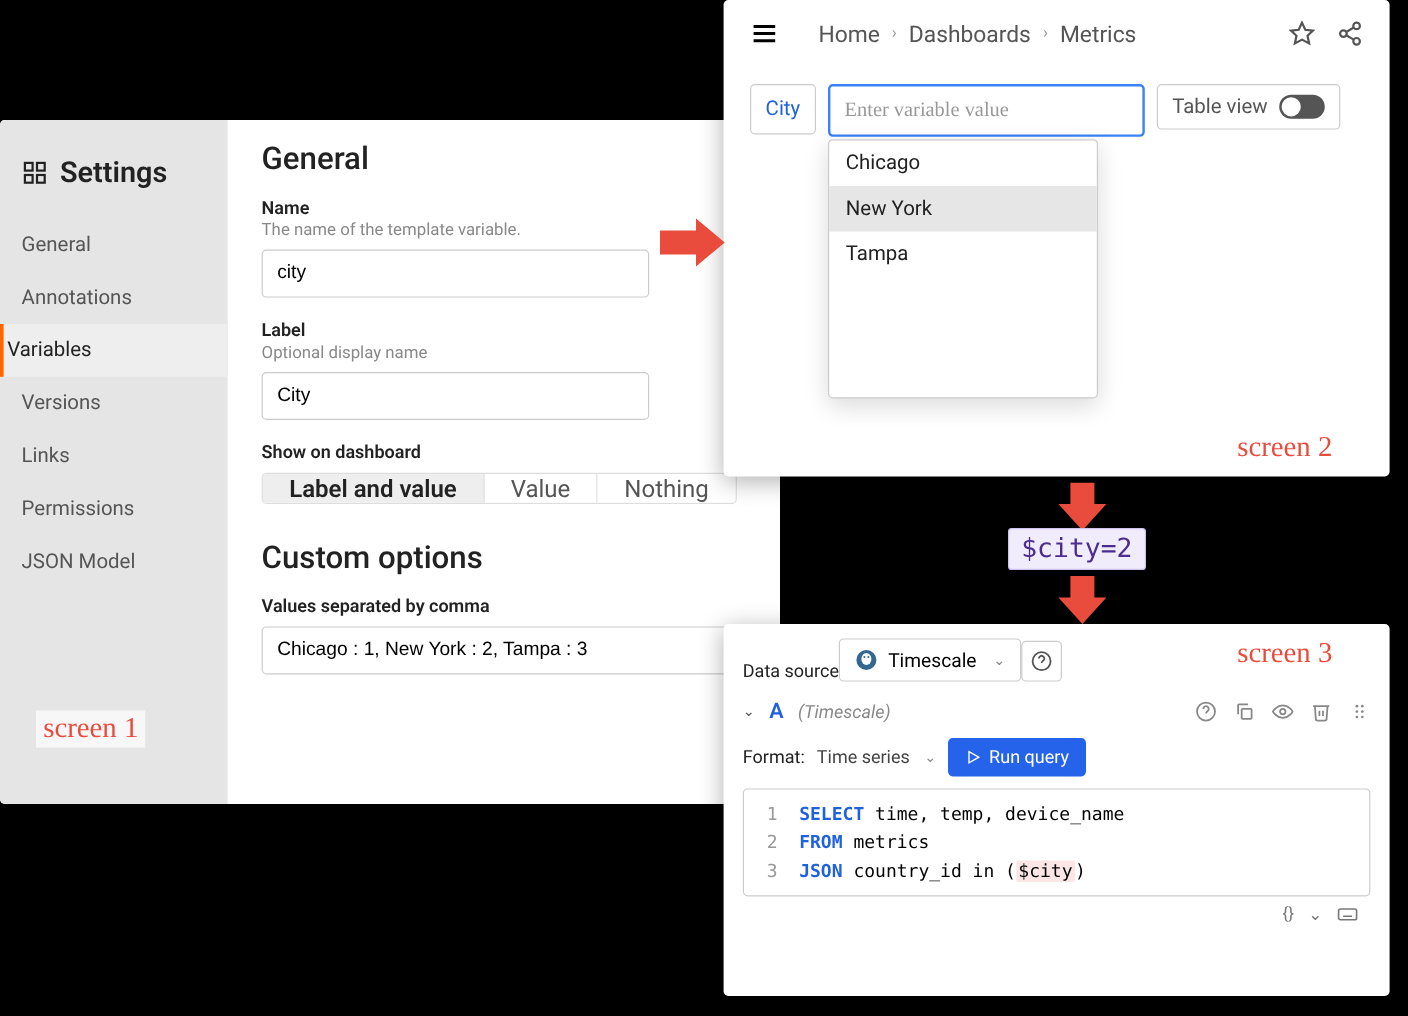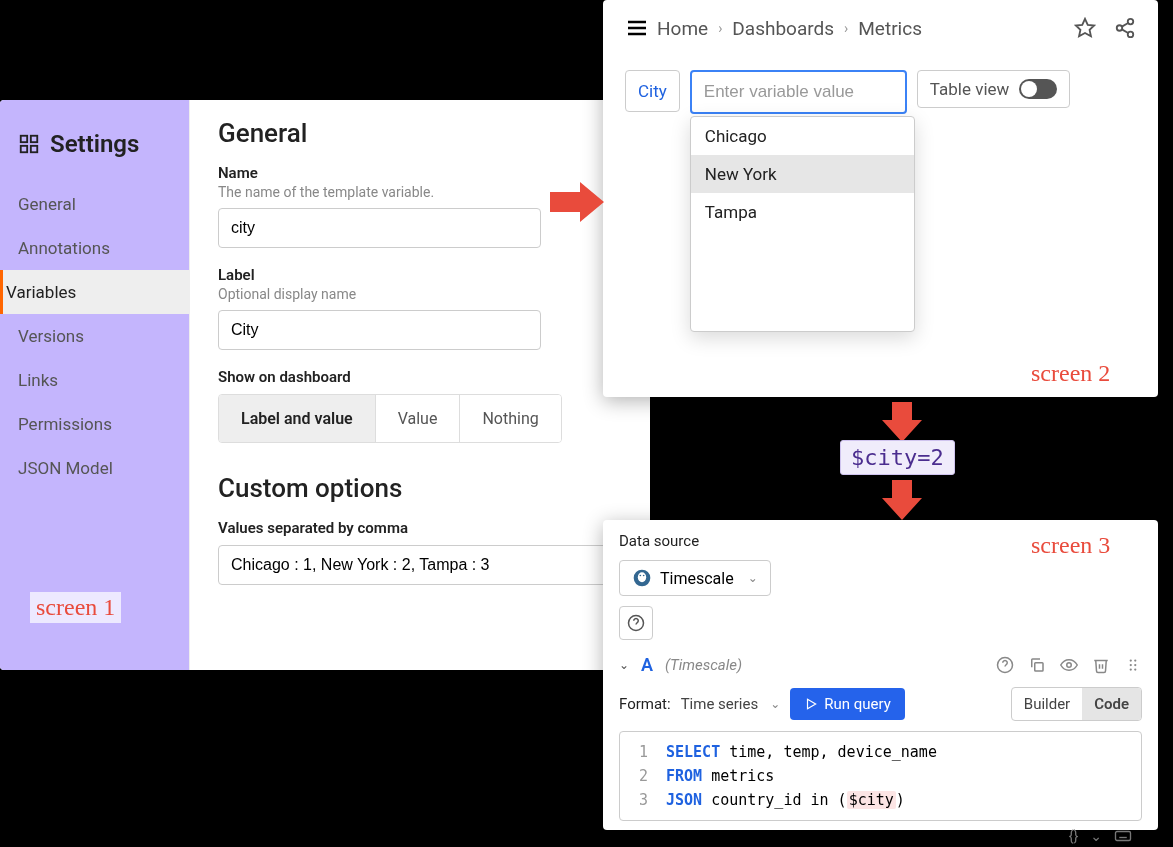--- a/index.html
+++ b/index.html
@@ -20,21 +20,21 @@
       width: 650px;
       height: 570px;
       background: #fff;
       border-radius: 4px;
       box-shadow: 0 4px 20px rgba(0,0,0,0.3);
       display: flex;
       overflow: hidden;
     }
     .s1-sidebar {
       width: 190px;
-      background: #c4b5fd;
+      background: #e5e5e5;
       padding-top: 20px;
       border-right: 1px solid #eee;
     }
     .s1-title {
       display: flex;
       align-items: center;
       gap: 10px;
       padding: 10px 18px 24px 18px;
       font-size: 24px;
       font-weight: 600;
@@ -85,22 +85,22 @@
     .s1-input-wide { width: 100%; }
     .s1-seg {
       display: flex;
       border: 1px solid #ddd;
       border-radius: 4px;
       overflow: hidden;
       width: fit-content;
       margin-bottom: 30px;
     }
     .s1-seg-btn {
-      padding: 14px 22px;
-      font-size: 16px;
+      padding: 0 22px;
+      font-size: 20px;
       color: #555;
       background: #fff;
       cursor: pointer;
       border-right: 1px solid #ddd;
     }
     .s1-seg-btn:last-child { border-right: none; }
     .s1-seg-btn.active {
       background: #eee;
       color: #222;
       font-weight: 600;
@@ -114,21 +114,21 @@
       width: 555px;
       height: 397px;
       background: #fff;
       border-radius: 4px;
       box-shadow: 0 4px 20px rgba(0,0,0,0.3);
       padding: 0;
     }
     .s2-topbar {
       display: flex;
       align-items: center;
-      gap: 8px;
+      gap: 33px;
       padding: 16px 22px;
     }
     .s2-breadcrumb {
       display: flex;
       align-items: center;
       gap: 10px;
       font-size: 19px;
       color: #555;
     }
     .s2-bc-sep { color: #999; font-size: 14px; }
@@ -150,25 +150,26 @@
       font-size: 17px;
       color: #1f62e0;
       border: 1px solid #ccc;
       border-radius: 4px;
       background: #fff;
     }
     .s2-var-input-wrap {
       position: relative;
     }
     .s2-var-input {
-      width: 217px;
+      width: 264px;
       padding: 10px 12px;
       font-size: 17px;
       border: 2px solid #3b82f6;
       border-radius: 4px;
+      font-family: Liberation Serif, serif;
     }
     .s2-var-input::placeholder { color: #999; }
     .s2-dropdown {
       position: absolute;
       top: 46px;
       left: 0;
       width: 225px;
       background: #fff;
       border: 1px solid #ccc;
       border-radius: 4px;
@@ -219,24 +220,23 @@
       top: 520px;
       width: 555px;
       height: 310px;
       background: #fff;
       border-radius: 4px;
       box-shadow: 0 4px 20px rgba(0,0,0,0.3);
       padding: 12px 16px;
     }
     .s3-row {
       display: flex;
-      align-items: flex-start;
-      gap: 10px;
+      align-items: flex-end;
+      gap: 0;
       margin-bottom: 14px;
-      flex-direction: column;
     }
     .s3-label {
       font-size: 15px;
       color: #222;
     }
     .s3-ds-select {
       display: flex;
       align-items: center;
       gap: 8px;
       border: 1px solid #ccc;
@@ -580,24 +580,20 @@
       <span class="s3-ds-chev">⌄</span>
     </div>
     <div class="s3-run-btn">
       <span class="ico">
         <svg width="14" height="14" viewBox="0 0 24 24" fill="none" stroke="currentColor" stroke-width="2">
             <polygon points="6 4 20 12 6 20 6 4"></polygon>
           </svg>
       </span>
       <span>Run query</span>
     </div>
-    <div class="s3-seg" id="s3-seg">
-        <div class="s3-seg-btn">Builder</div>
-        <div class="s3-seg-btn active">Code</div>
-      </div>
   </div>
 
   <div class="s3-code">
     <div class="s3-code-line">
       <span class="s3-ln">1</span>
       <span><span class="s3-kw">SELECT</span><span> time, temp, device_name</span></span>
     </div>
     <div class="s3-code-line">
       <span class="s3-ln">2</span>
       <span><span class="s3-kw">FROM</span><span> metrics</span></span>

